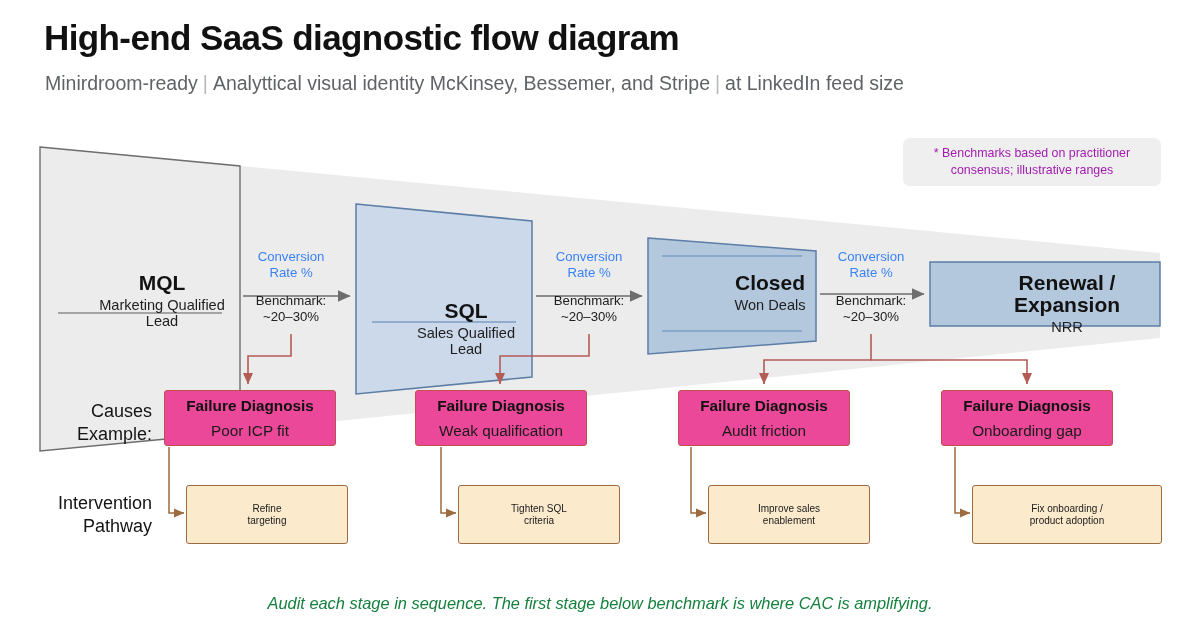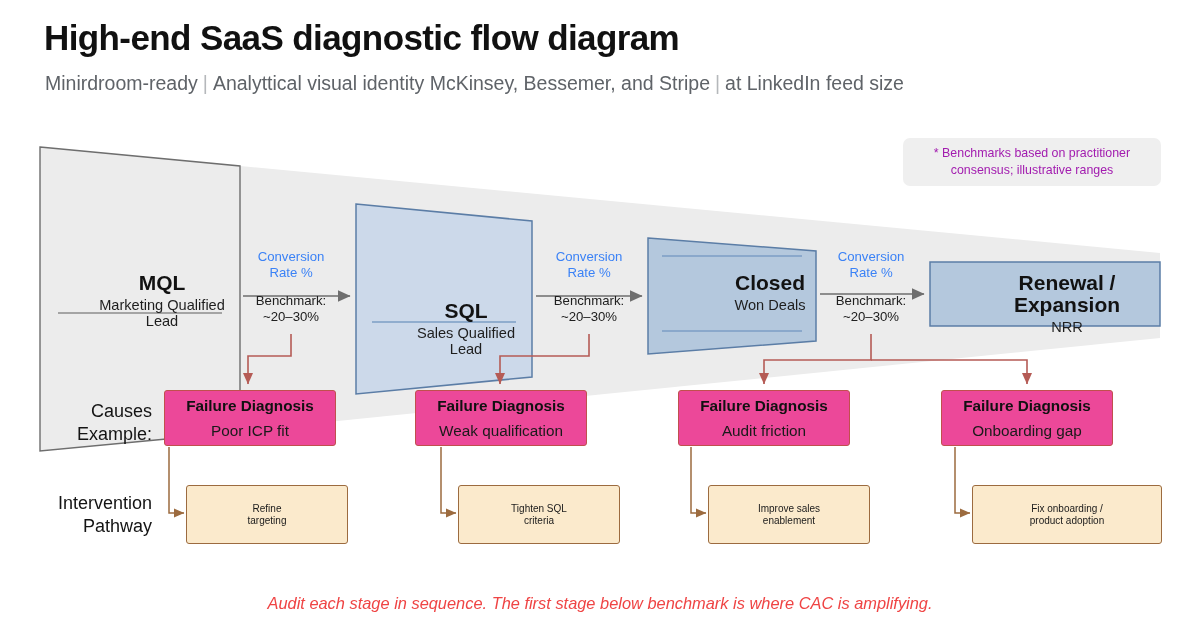--- a/index.html
+++ b/index.html
@@ -69,21 +69,21 @@
     background: #fbeacc; border: 1.6px solid #9c6b3f; border-radius: 3px;
     display: flex; align-items: center; justify-content: center;
     text-align: center;
     font-size: 10px; color: #1a1a1a; line-height: 1.2;
   }
 
   
   .footer {
     position: absolute; left: 0; top: 594px; width: 1200px;
     text-align: center; font-style: italic;
-    font-size: 16.4px; color: #ef4444;
+    font-size: 16.4px; color: #15803d;
   }
 </style>
 </head>
 <body>
 
 <div id="stage">
 
   <div class="title">High-end SaaS diagnostic flow diagram</div>
   <div class="subtitle">
     <span>Minirdroom-ready</span><span class="sep">|</span><span>Analyttical visual identity McKinsey, Bessemer, and Stripe</span><span class="sep">|</span><span>at LinkedIn feed size</span>

